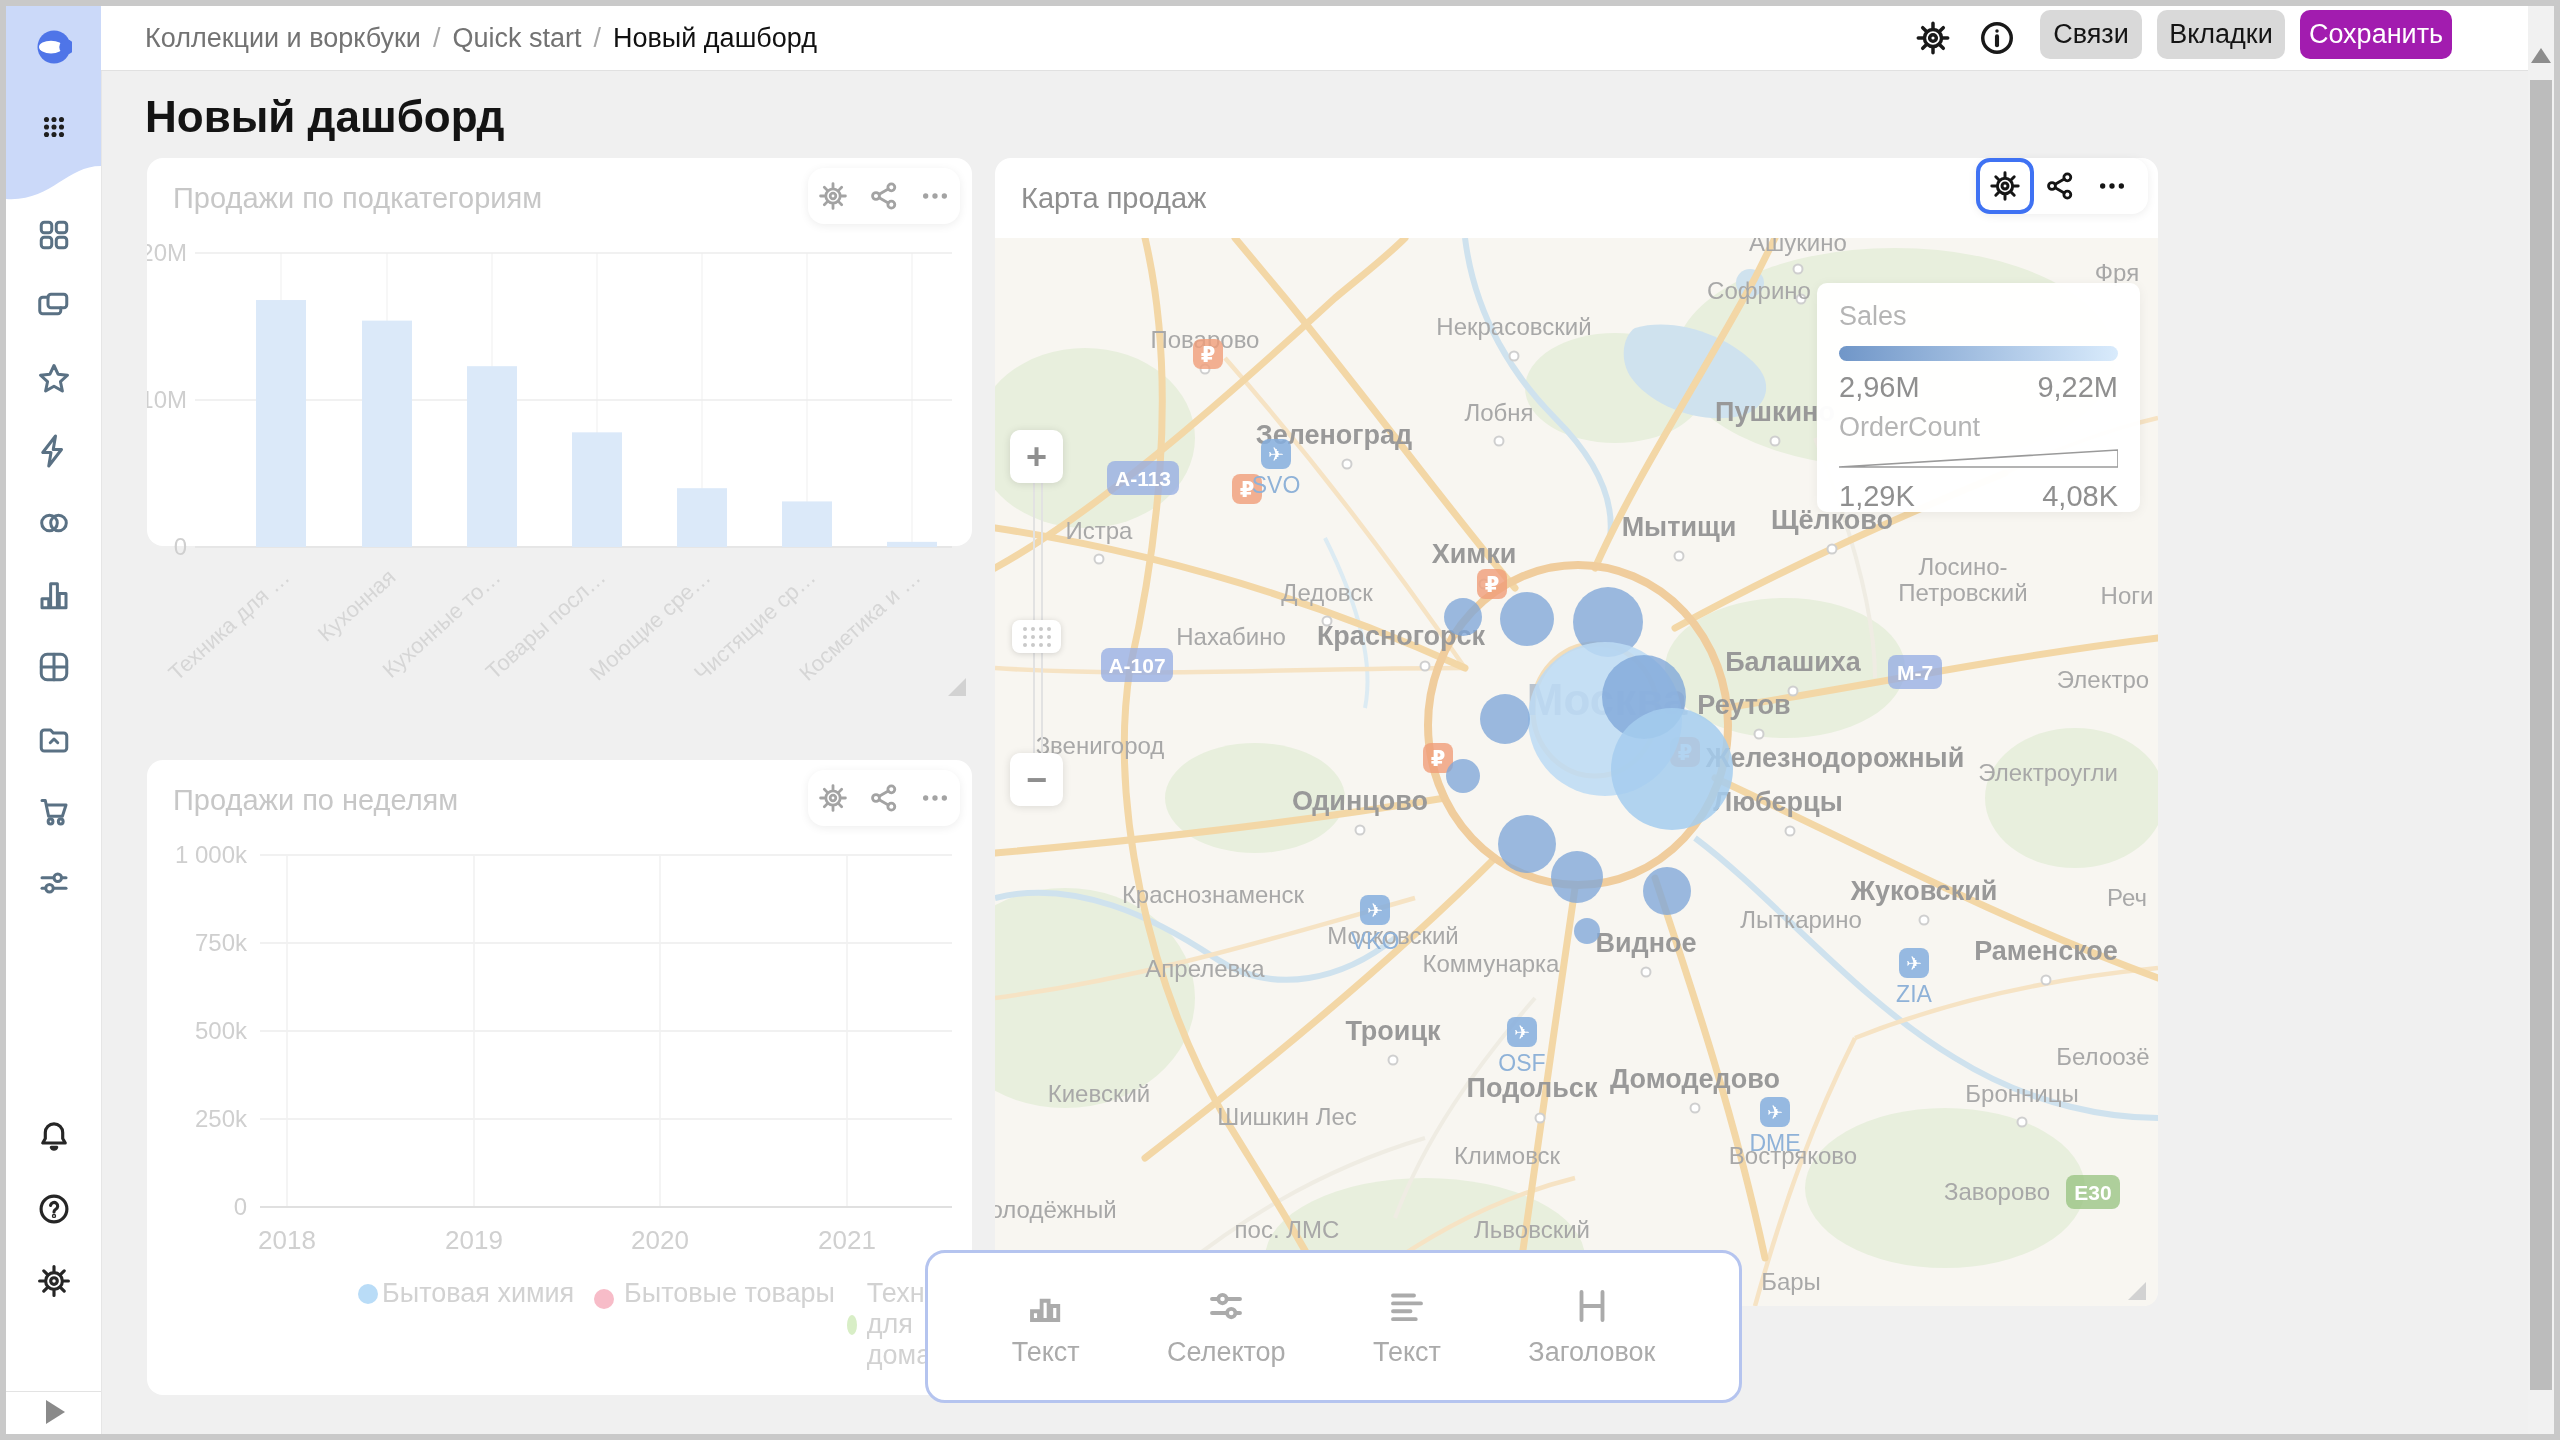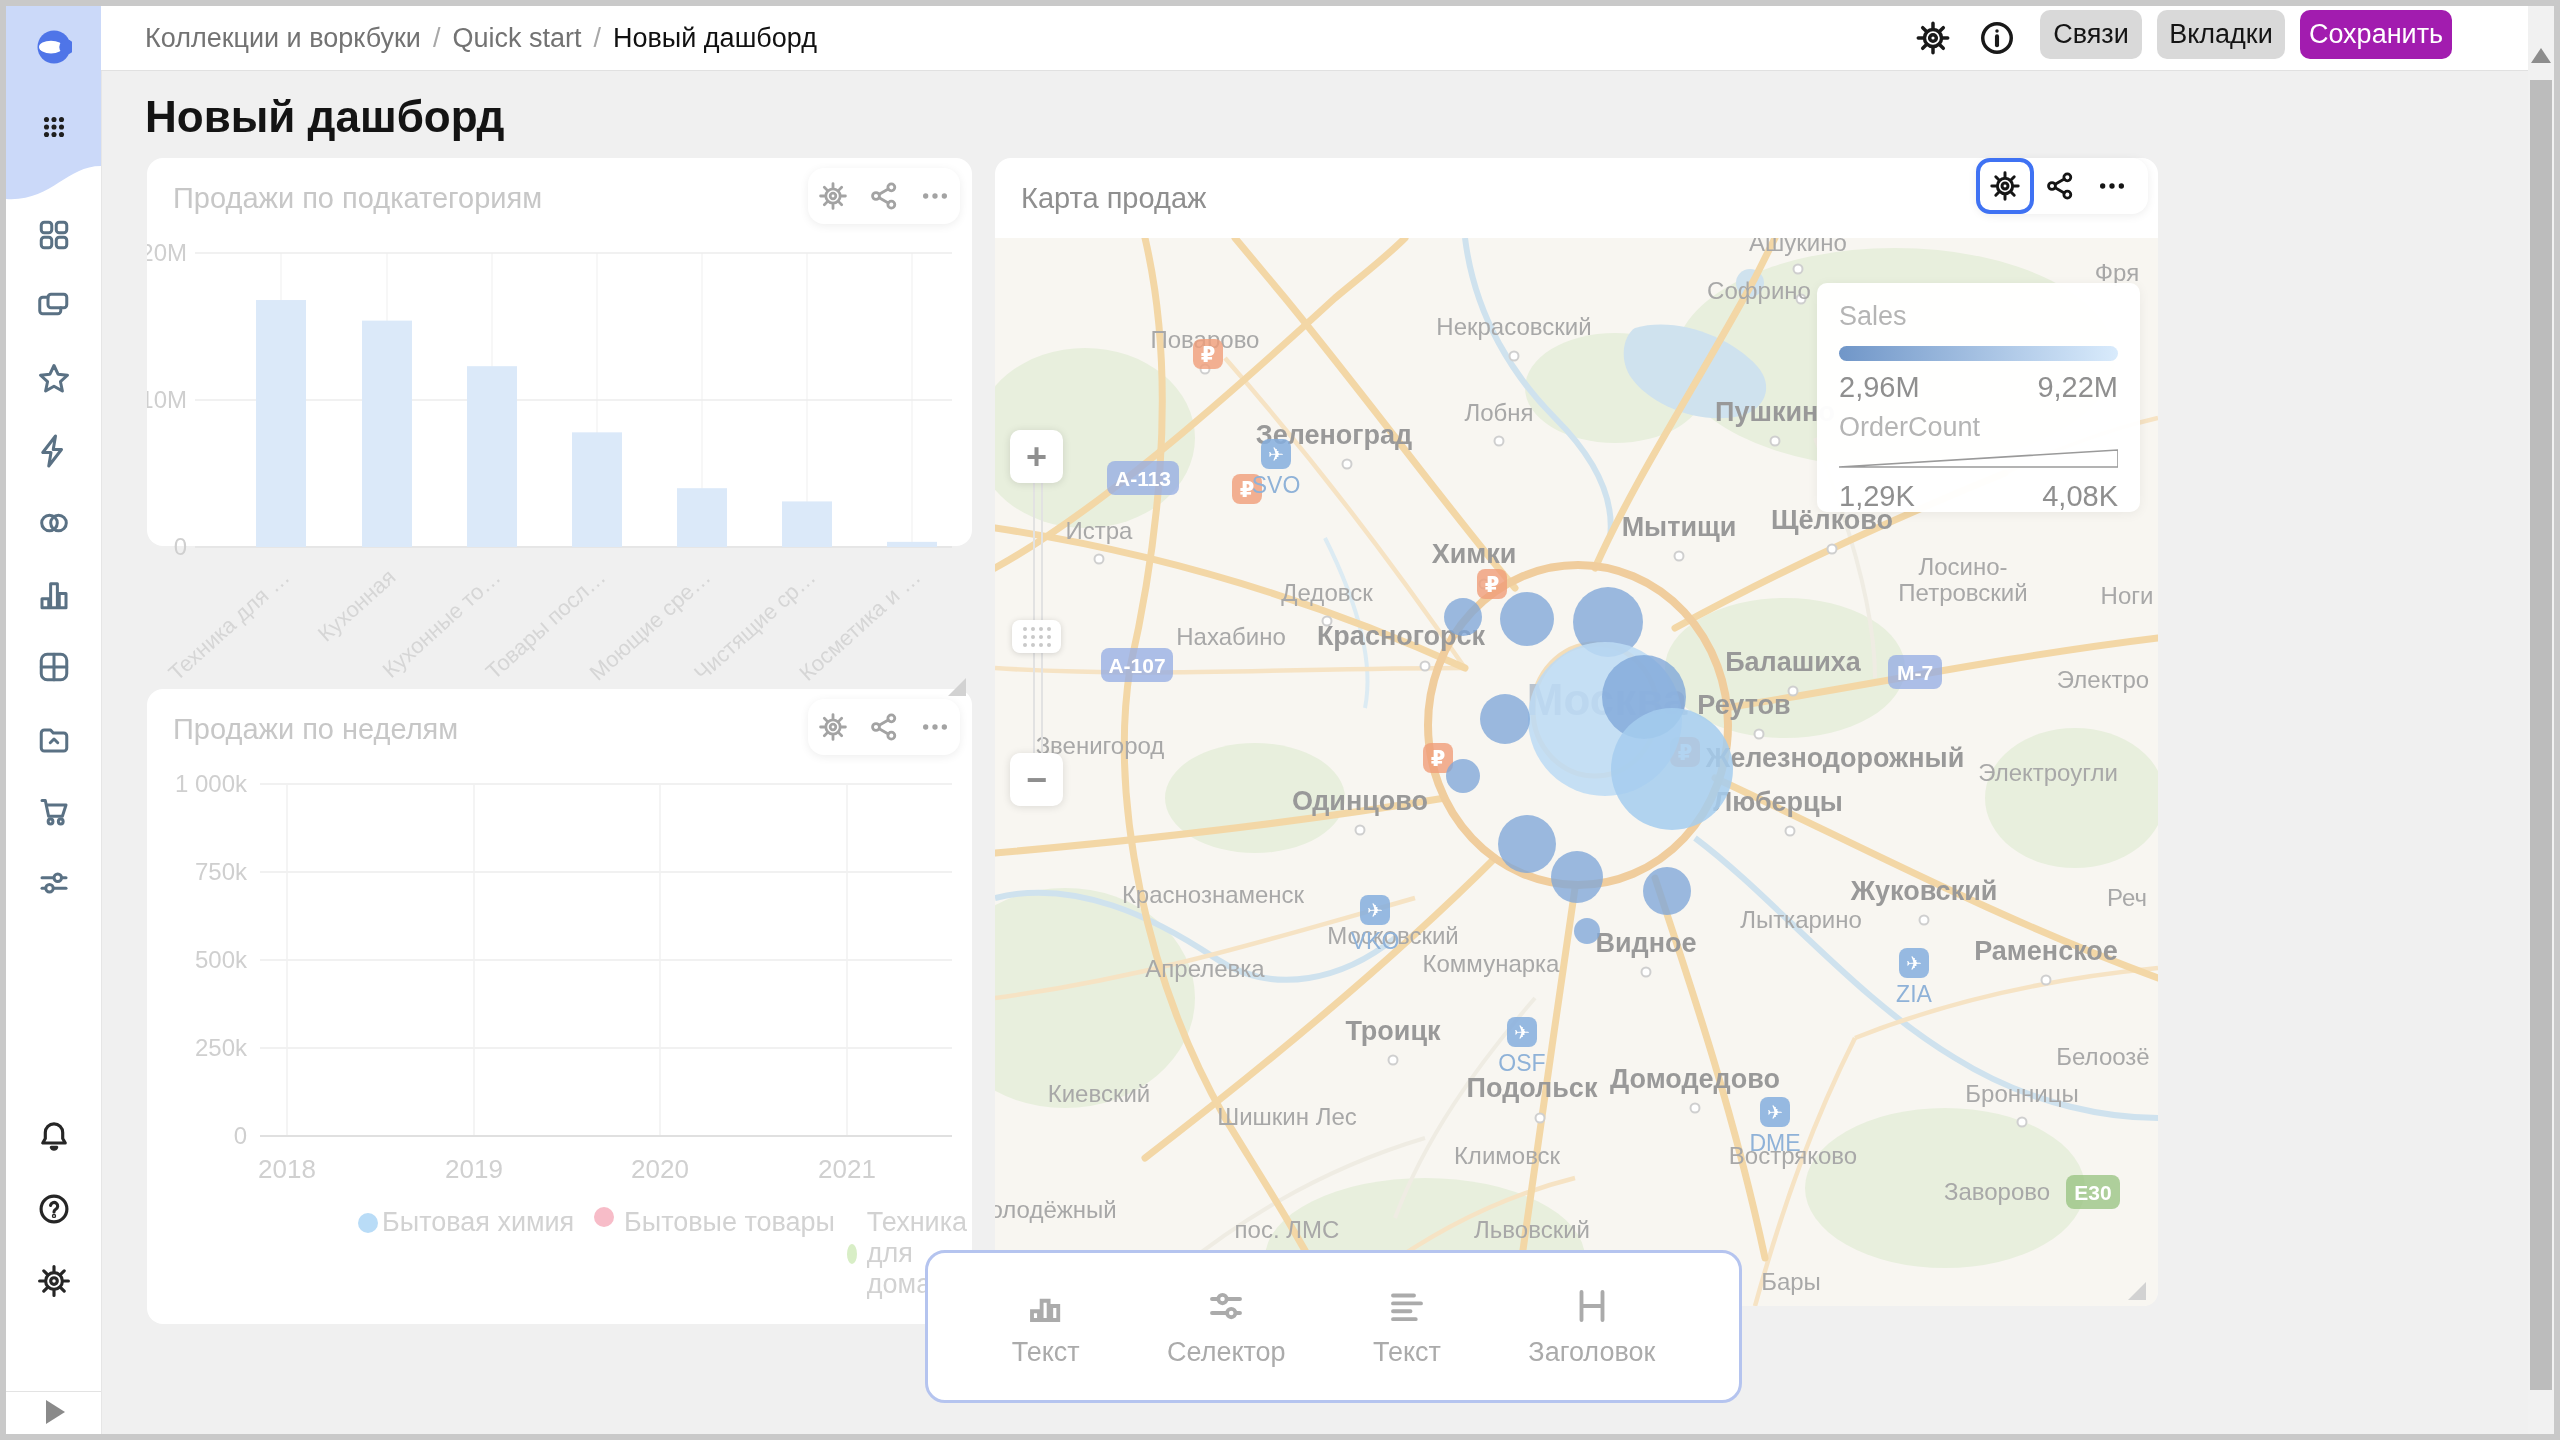--- a/index.html
+++ b/index.html
@@ -256,21 +256,21 @@
       <text transform="translate(250,344) rotate(-42)" text-anchor="end" font-size="22" fill="#d6d6d6">Кухонная</text>
       <text transform="translate(355,344) rotate(-42)" text-anchor="end" font-size="22" fill="#d6d6d6">Кухонные то…</text>
       <text transform="translate(460,344) rotate(-42)" text-anchor="end" font-size="22" fill="#d6d6d6">Товары посл…</text>
       <text transform="translate(565,344) rotate(-42)" text-anchor="end" font-size="22" fill="#d6d6d6">Моющие сре…</text>
       <text transform="translate(670,344) rotate(-42)" text-anchor="end" font-size="22" fill="#d6d6d6">Чистящие ср…</text>
       <text transform="translate(775,344) rotate(-42)" text-anchor="end" font-size="22" fill="#d6d6d6">Косметика и …</text>
     </svg>
 </div>
 <div class="rsz" style="left:948px;top:678px"></div>
 
-<div class="card" style="left:147px;top:689px;width:825px;height:635px">
+<div class="card" style="left:147px;top:760px;width:825px;height:635px">
   <div class="card-title">Продажи по неделям</div>
   <div class="pill" style="right:12px;width:152px">
     <div class="pic">
       <svg viewBox="0 0 24 24">
           <circle cx="12" cy="12" r="5.4"></circle>
           <circle cx="12" cy="12" r="2.1"></circle>
           <path d="M18.3 12h3M2.7 12h3M12 18.3v3M12 2.7v3M16.4 16.4l2.1 2.1M5.5 5.5l2.1 2.1M16.4 7.6l2.1-2.1M5.5 18.5l2.1-2.1"></path>
         </svg>
     </div>
     <div class="pic filled">
@@ -311,21 +311,21 @@
       <path d="M113,370L113.0,NaNL116.5,NaNL120.0,NaNL123.4,NaNL126.9,NaNL130.4,NaNL133.9,NaNL137.3,NaNL140.8,NaNL144.3,NaNL147.8,NaNL151.3,NaNL154.7,NaNL158.2,NaNL161.7,NaNL165.2,NaNL168.6,NaNL172.1,NaNL175.6,NaNL179.1,NaNL182.5,NaNL186.0,NaNL189.5,NaNL193.0,NaNL196.5,NaNL199.9,NaNL203.4,NaNL206.9,NaNL210.4,NaNL213.8,NaNL217.3,NaNL220.8,NaNL224.3,NaNL227.8,NaNL231.2,NaNL234.7,NaNL238.2,NaNL241.7,NaNL245.1,NaNL248.6,NaNL252.1,NaNL255.6,NaNL259.1,NaNL262.5,NaNL266.0,NaNL269.5,NaNL273.0,NaNL276.4,NaNL279.9,NaNL283.4,NaNL286.9,NaNL290.3,NaNL293.8,NaNL297.3,NaNL300.8,NaNL304.3,NaNL307.7,NaNL311.2,NaNL314.7,NaNL318.2,NaNL321.6,NaNL325.1,NaNL328.6,NaNL332.1,NaNL335.6,NaNL339.0,NaNL342.5,NaNL346.0,NaNL349.5,NaNL352.9,NaNL356.4,NaNL359.9,NaNL363.4,NaNL366.8,NaNL370.3,NaNL373.8,NaNL377.3,NaNL380.8,NaNL384.2,NaNL387.7,NaNL391.2,NaNL394.7,NaNL398.1,NaNL401.6,NaNL405.1,NaNL408.6,NaNL412.1,NaNL415.5,NaNL419.0,NaNL422.5,NaNL426.0,NaNL429.4,NaNL432.9,NaNL436.4,NaNL439.9,NaNL443.4,NaNL446.8,NaNL450.3,NaNL453.8,NaNL457.3,NaNL460.7,NaNL464.2,NaNL467.7,NaNL471.2,NaNL474.6,NaNL478.1,NaNL481.6,NaNL485.1,NaNL488.6,NaNL492.0,NaNL495.5,NaNL499.0,NaNL502.5,NaNL505.9,NaNL509.4,NaNL512.9,NaNL516.4,NaNL519.9,NaNL523.3,NaNL526.8,NaNL530.3,NaNL533.8,NaNL537.2,NaNL540.7,NaNL544.2,NaNL547.7,NaNL551.2,NaNL554.6,NaNL558.1,NaNL561.6,NaNL565.1,NaNL568.5,NaNL572.0,NaNL575.5,NaNL579.0,NaNL582.4,NaNL585.9,NaNL589.4,NaNL592.9,NaNL596.4,NaNL599.8,NaNL603.3,NaNL606.8,NaNL610.3,NaNL613.7,NaNL617.2,NaNL620.7,NaNL624.2,NaNL627.7,NaNL631.1,NaNL634.6,NaNL638.1,NaNL641.6,NaNL645.0,NaNL648.5,NaNL652.0,NaNL655.5,NaNL658.9,NaNL662.4,NaNL665.9,NaNL669.4,NaNL672.9,NaNL676.3,NaNL679.8,NaNL683.3,NaNL686.8,NaNL690.2,NaNL693.7,NaNL697.2,NaNL700.7,NaNL704.2,NaNL707.6,NaNL711.1,NaNL714.6,NaNL718.1,NaNL721.5,NaNL725.0,NaNL728.5,NaNL732.0,NaNL735.5,NaNL738.9,NaNL742.4,NaNL745.9,NaNL749.4,NaNL752.8,NaNL756.3,NaNL759.8,NaNL763.3,NaNL766.7,NaNL770.2,NaNL773.7,NaNL777.2,NaNL780.7,NaNL784.1,NaNL787.6,NaNL791.1,NaNL794.6,NaNL798.0,NaNL801.5,NaNL805.0,NaNL805,370Z" fill="#d4e6f7" stroke="#cbe0f4" stroke-width="1.5"></path>
       <path d="M113,370L113.0,NaNL116.5,NaNL120.0,NaNL123.4,NaNL126.9,NaNL130.4,NaNL133.9,NaNL137.3,NaNL140.8,NaNL144.3,NaNL147.8,NaNL151.3,NaNL154.7,NaNL158.2,NaNL161.7,NaNL165.2,NaNL168.6,NaNL172.1,NaNL175.6,NaNL179.1,NaNL182.5,NaNL186.0,NaNL189.5,NaNL193.0,NaNL196.5,NaNL199.9,NaNL203.4,NaNL206.9,NaNL210.4,NaNL213.8,NaNL217.3,NaNL220.8,NaNL224.3,NaNL227.8,NaNL231.2,NaNL234.7,NaNL238.2,NaNL241.7,NaNL245.1,NaNL248.6,NaNL252.1,NaNL255.6,NaNL259.1,NaNL262.5,NaNL266.0,NaNL269.5,NaNL273.0,NaNL276.4,NaNL279.9,NaNL283.4,NaNL286.9,NaNL290.3,NaNL293.8,NaNL297.3,NaNL300.8,NaNL304.3,NaNL307.7,NaNL311.2,NaNL314.7,NaNL318.2,NaNL321.6,NaNL325.1,NaNL328.6,NaNL332.1,NaNL335.6,NaNL339.0,NaNL342.5,NaNL346.0,NaNL349.5,NaNL352.9,NaNL356.4,NaNL359.9,NaNL363.4,NaNL366.8,NaNL370.3,NaNL373.8,NaNL377.3,NaNL380.8,NaNL384.2,NaNL387.7,NaNL391.2,NaNL394.7,NaNL398.1,NaNL401.6,NaNL405.1,NaNL408.6,NaNL412.1,NaNL415.5,NaNL419.0,NaNL422.5,NaNL426.0,NaNL429.4,NaNL432.9,NaNL436.4,NaNL439.9,NaNL443.4,NaNL446.8,NaNL450.3,NaNL453.8,NaNL457.3,NaNL460.7,NaNL464.2,NaNL467.7,NaNL471.2,NaNL474.6,NaNL478.1,NaNL481.6,NaNL485.1,NaNL488.6,NaNL492.0,NaNL495.5,NaNL499.0,NaNL502.5,NaNL505.9,NaNL509.4,NaNL512.9,NaNL516.4,NaNL519.9,NaNL523.3,NaNL526.8,NaNL530.3,NaNL533.8,NaNL537.2,NaNL540.7,NaNL544.2,NaNL547.7,NaNL551.2,NaNL554.6,NaNL558.1,NaNL561.6,NaNL565.1,NaNL568.5,NaNL572.0,NaNL575.5,NaNL579.0,NaNL582.4,NaNL585.9,NaNL589.4,NaNL592.9,NaNL596.4,NaNL599.8,NaNL603.3,NaNL606.8,NaNL610.3,NaNL613.7,NaNL617.2,NaNL620.7,NaNL624.2,NaNL627.7,NaNL631.1,NaNL634.6,NaNL638.1,NaNL641.6,NaNL645.0,NaNL648.5,NaNL652.0,NaNL655.5,NaNL658.9,NaNL662.4,NaNL665.9,NaNL669.4,NaNL672.9,NaNL676.3,NaNL679.8,NaNL683.3,NaNL686.8,NaNL690.2,NaNL693.7,NaNL697.2,NaNL700.7,NaNL704.2,NaNL707.6,NaNL711.1,NaNL714.6,NaNL718.1,NaNL721.5,NaNL725.0,NaNL728.5,NaNL732.0,NaNL735.5,NaNL738.9,NaNL742.4,NaNL745.9,NaNL749.4,NaNL752.8,NaNL756.3,NaNL759.8,NaNL763.3,NaNL766.7,NaNL770.2,NaNL773.7,NaNL777.2,NaNL780.7,NaNL784.1,NaNL787.6,NaNL791.1,NaNL794.6,NaNL798.0,NaNL801.5,NaNL805.0,NaNL805,370Z" fill="#f9d7de" stroke="#f5c3cd" stroke-width="1.5"></path>
       <path d="M113,370L113.0,NaNL116.5,NaNL120.0,NaNL123.4,NaNL126.9,NaNL130.4,NaNL133.9,NaNL137.3,NaNL140.8,NaNL144.3,NaNL147.8,NaNL151.3,NaNL154.7,NaNL158.2,NaNL161.7,NaNL165.2,NaNL168.6,NaNL172.1,NaNL175.6,NaNL179.1,NaNL182.5,NaNL186.0,NaNL189.5,NaNL193.0,NaNL196.5,NaNL199.9,NaNL203.4,NaNL206.9,NaNL210.4,NaNL213.8,NaNL217.3,NaNL220.8,NaNL224.3,NaNL227.8,NaNL231.2,NaNL234.7,NaNL238.2,NaNL241.7,NaNL245.1,NaNL248.6,NaNL252.1,NaNL255.6,NaNL259.1,NaNL262.5,NaNL266.0,NaNL269.5,NaNL273.0,NaNL276.4,NaNL279.9,NaNL283.4,NaNL286.9,NaNL290.3,NaNL293.8,NaNL297.3,NaNL300.8,NaNL304.3,NaNL307.7,NaNL311.2,NaNL314.7,NaNL318.2,NaNL321.6,NaNL325.1,NaNL328.6,NaNL332.1,NaNL335.6,NaNL339.0,NaNL342.5,NaNL346.0,NaNL349.5,NaNL352.9,NaNL356.4,NaNL359.9,NaNL363.4,NaNL366.8,NaNL370.3,NaNL373.8,NaNL377.3,NaNL380.8,NaNL384.2,NaNL387.7,NaNL391.2,NaNL394.7,NaNL398.1,NaNL401.6,NaNL405.1,NaNL408.6,NaNL412.1,NaNL415.5,NaNL419.0,NaNL422.5,NaNL426.0,NaNL429.4,NaNL432.9,NaNL436.4,NaNL439.9,NaNL443.4,NaNL446.8,NaNL450.3,NaNL453.8,NaNL457.3,NaNL460.7,NaNL464.2,NaNL467.7,NaNL471.2,NaNL474.6,NaNL478.1,NaNL481.6,NaNL485.1,NaNL488.6,NaNL492.0,NaNL495.5,NaNL499.0,NaNL502.5,NaNL505.9,NaNL509.4,NaNL512.9,NaNL516.4,NaNL519.9,NaNL523.3,NaNL526.8,NaNL530.3,NaNL533.8,NaNL537.2,NaNL540.7,NaNL544.2,NaNL547.7,NaNL551.2,NaNL554.6,NaNL558.1,NaNL561.6,NaNL565.1,NaNL568.5,NaNL572.0,NaNL575.5,NaNL579.0,NaNL582.4,NaNL585.9,NaNL589.4,NaNL592.9,NaNL596.4,NaNL599.8,NaNL603.3,NaNL606.8,NaNL610.3,NaNL613.7,NaNL617.2,NaNL620.7,NaNL624.2,NaNL627.7,NaNL631.1,NaNL634.6,NaNL638.1,NaNL641.6,NaNL645.0,NaNL648.5,NaNL652.0,NaNL655.5,NaNL658.9,NaNL662.4,NaNL665.9,NaNL669.4,NaNL672.9,NaNL676.3,NaNL679.8,NaNL683.3,NaNL686.8,NaNL690.2,NaNL693.7,NaNL697.2,NaNL700.7,NaNL704.2,NaNL707.6,NaNL711.1,NaNL714.6,NaNL718.1,NaNL721.5,NaNL725.0,NaNL728.5,NaNL732.0,NaNL735.5,NaNL738.9,NaNL742.4,NaNL745.9,NaNL749.4,NaNL752.8,NaNL756.3,NaNL759.8,NaNL763.3,NaNL766.7,NaNL770.2,NaNL773.7,NaNL777.2,NaNL780.7,NaNL784.1,NaNL787.6,NaNL791.1,NaNL794.6,NaNL798.0,NaNL801.5,NaNL805.0,NaNL805,370Z" fill="#e6f3da" stroke="#d9ecc6" stroke-width="1.5"></path>
       <line x1="113" y1="370" x2="805" y2="370" stroke="#e0e0e0" stroke-width="2"></line>
     </svg>
   <div id="legend2" style="position:absolute;left:0;top:518px;width:825px;display:flex;gap:0;font-size:27px;color:#d2d2d2">
       <div style="position: absolute; left: 211px; display: flex; align-items: center; gap: 4px;">
         <span style="width:20px;height:20px;border-radius:50%;background:#b9dcf7"></span>
         <span>Бытовая химия</span>
       </div>
-      <div style="position: absolute; left: 447px; display: flex; align-items: flex-start; gap: 10px;">
+      <div style="position: absolute; left: 447px; display: flex; align-items: flex-end; gap: 10px;">
         <span style="width:20px;height:20px;border-radius:50%;background:#f7bcc8"></span>
         <span>Бытовые товары</span>
       </div>
       <div style="position: absolute; left: 700px; display: flex; align-items: center; gap: 10px;">
         <span style="width:20px;height:20px;border-radius:50%;background:#d8eec6"></span>
         <span>Техника для дома</span>
       </div>
     </div>
 </div>
 <div class="rsz" style="left:948px;top:1282px"></div>

